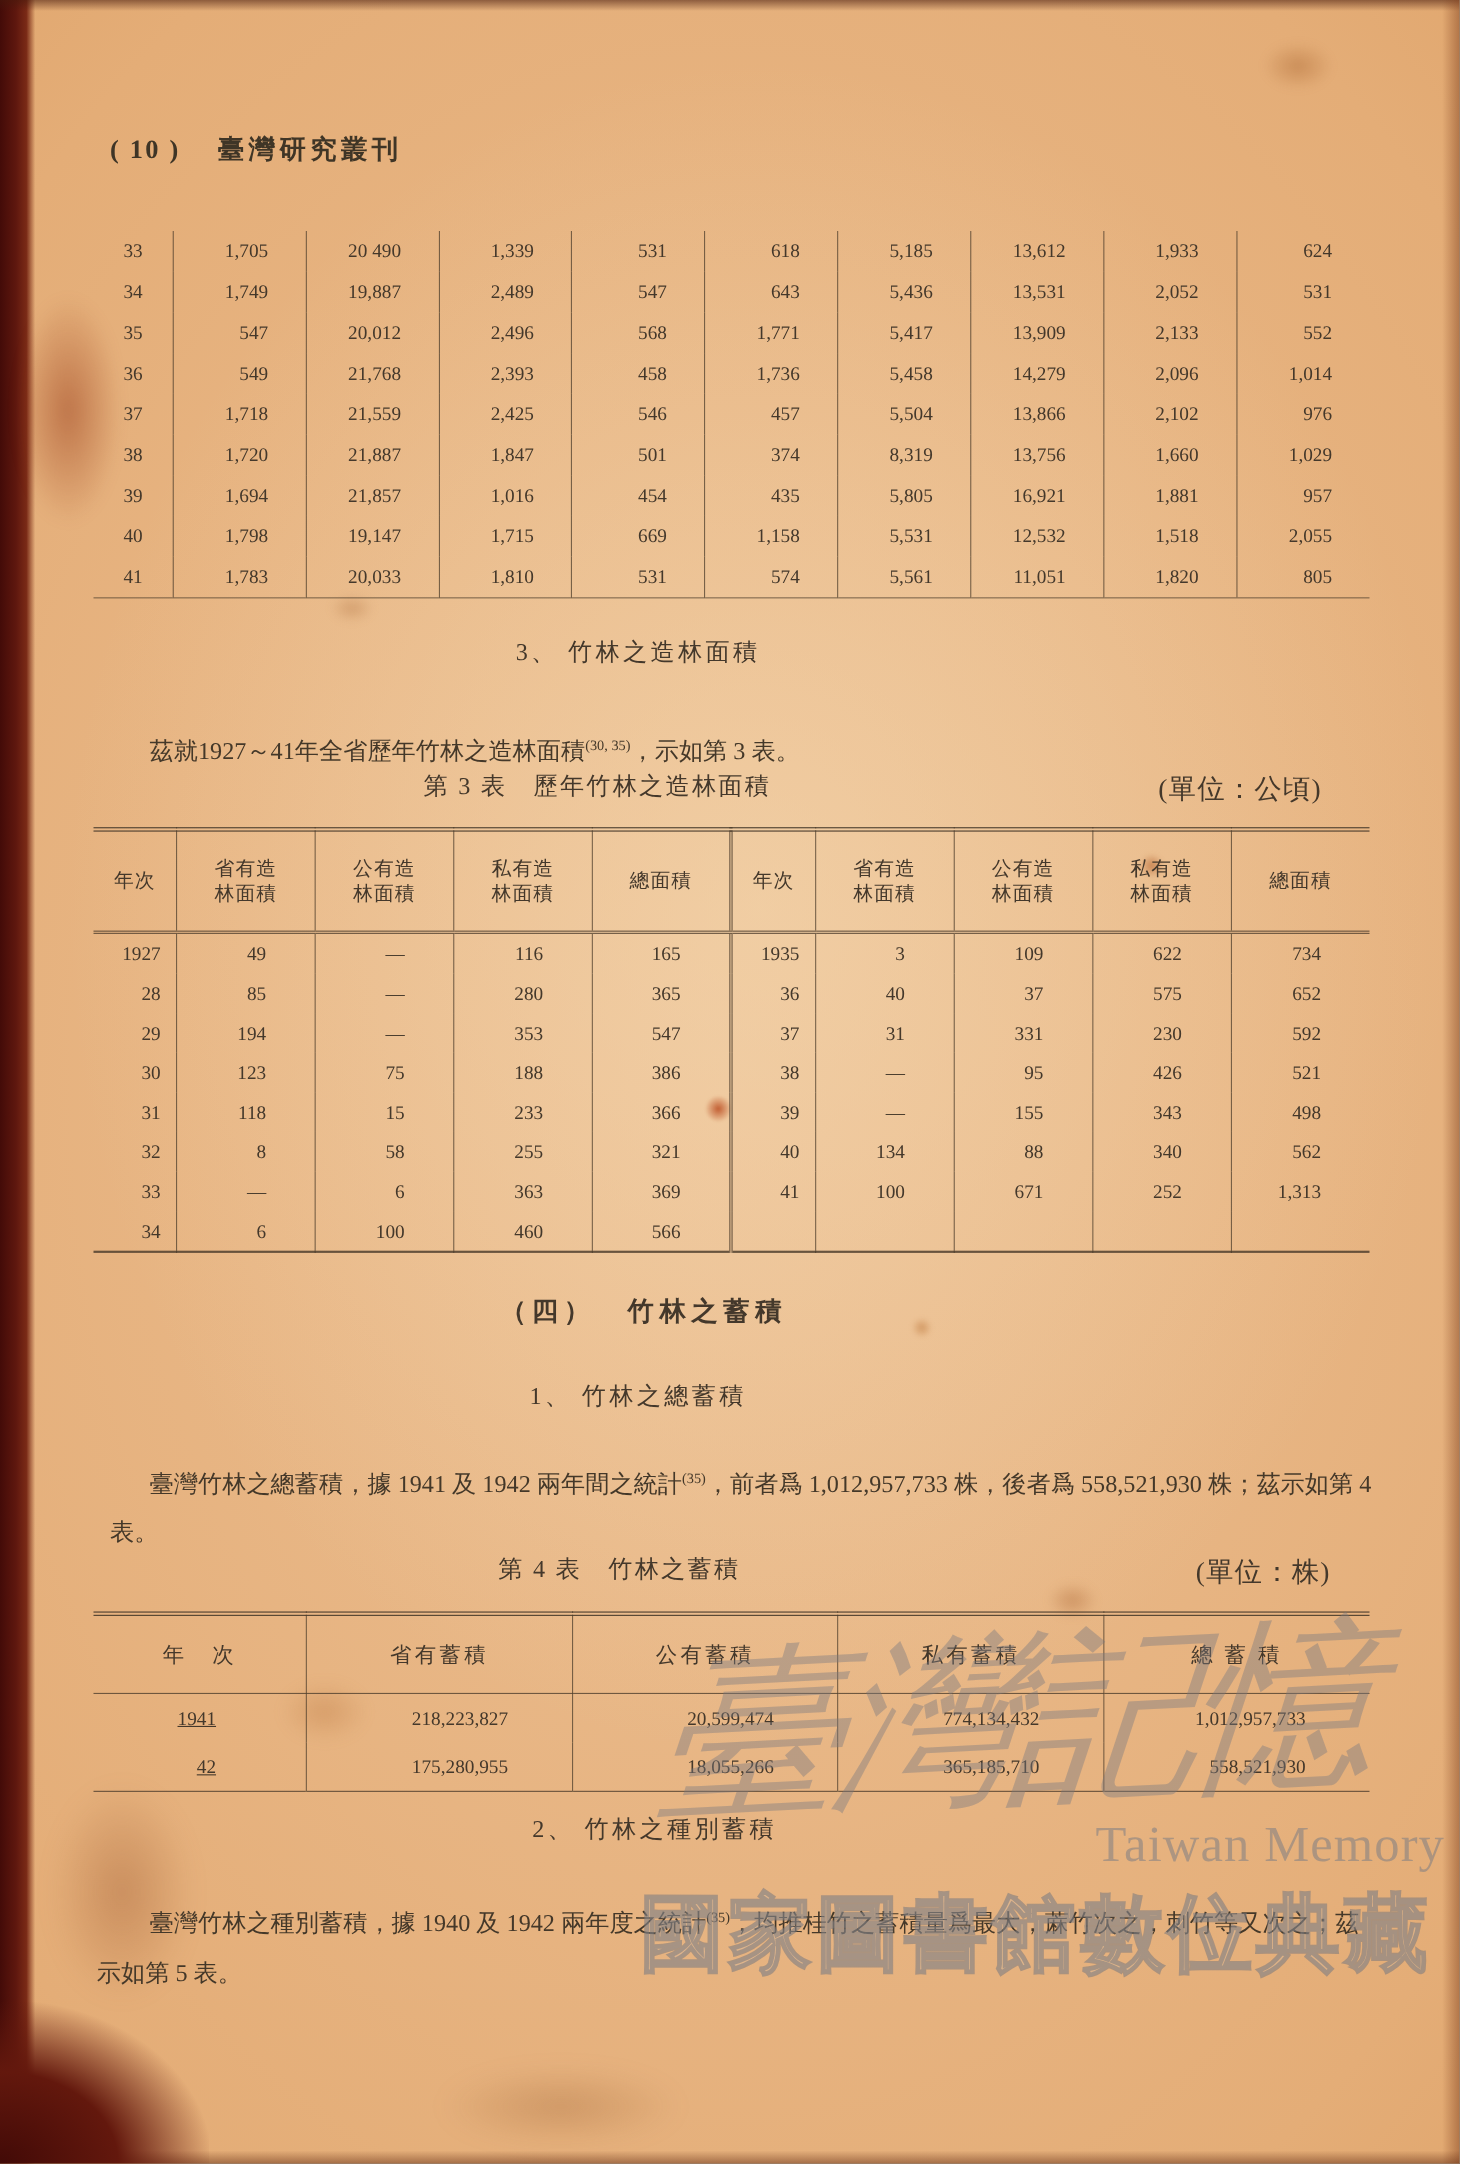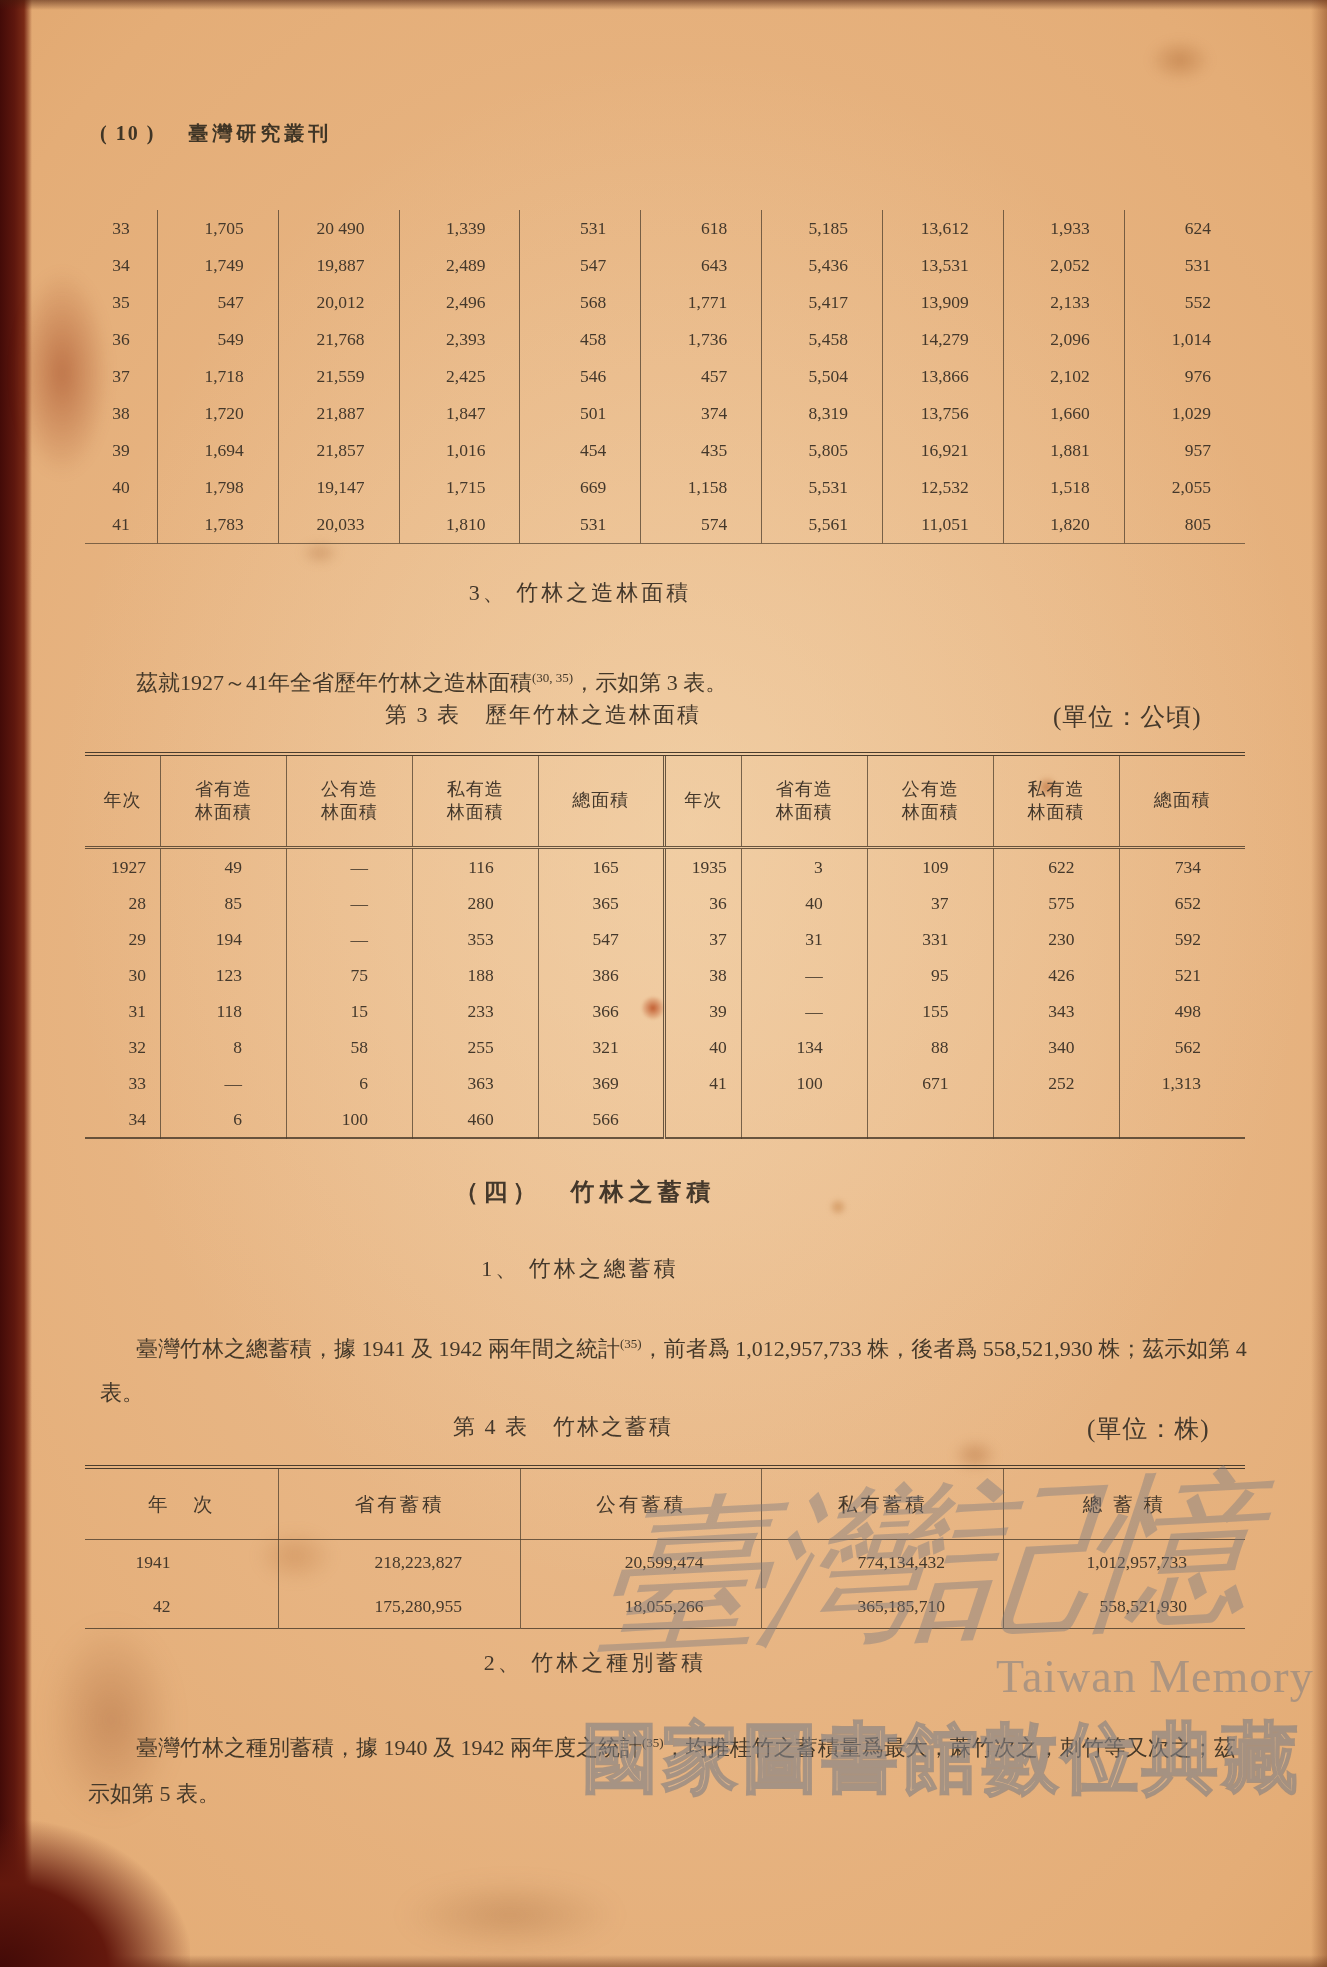--- a/index.html
+++ b/index.html
@@ -31,21 +31,21 @@
   .s3{left:1036px;top:776px;width:22px;height:22px;background:radial-gradient(circle,rgba(176,92,40,0.6),rgba(176,92,40,0) 70%);filter:blur(2px);}
   .s4{left:1148px;top:38px;width:64px;height:44px;background:radial-gradient(ellipse,rgba(165,95,42,0.4),rgba(165,95,42,0) 70%);filter:blur(4px);}
   .s5{left:828px;top:1198px;width:20px;height:18px;background:radial-gradient(circle,rgba(190,120,60,0.55),rgba(190,120,60,0) 70%);filter:blur(2px);}
   .s6{left:255px;top:1528px;width:80px;height:56px;background:radial-gradient(ellipse,rgba(182,112,56,0.32),rgba(182,112,56,0) 70%);filter:blur(6px);}
   .s7{left:46px;top:1620px;width:130px;height:200px;background:radial-gradient(ellipse,rgba(150,80,40,0.35),rgba(150,80,40,0) 70%);filter:blur(10px);}
   .s8{left:952px;top:1438px;width:46px;height:34px;background:radial-gradient(ellipse,rgba(170,100,50,0.4),rgba(170,100,50,0) 70%);filter:blur(4px);}
   .s9{left:400px;top:1880px;width:220px;height:70px;background:radial-gradient(ellipse,rgba(150,90,45,0.3),rgba(150,90,45,0) 70%);filter:blur(10px);}
   .s10{left:300px;top:540px;width:40px;height:26px;background:radial-gradient(ellipse,rgba(170,105,55,0.35),rgba(170,105,55,0) 70%);filter:blur(4px);}
 
   .abs{position:absolute;}
-  .running-head{left:100px;top:120px;font-size:20px;font-weight:bold;letter-spacing:2px;color:#3f3526;}
+  .running-head{left:100px;top:120px;font-size:24px;font-weight:bold;letter-spacing:2px;color:#3f3526;}
   .running-head .jt{margin-left:26px;letter-spacing:4px;}
 
   table{border-collapse:collapse;table-layout:fixed;}
   td,th{overflow:hidden;}
 
   
   .ttop{left:85px;top:210px;width:1160px;font-size:17.5px;}
   .ttop td{height:37px;border-right:1px solid rgba(80,64,46,0.75);text-align:right;padding:0 34px 0 0;}
   .ttop td:last-child{border-right:none;}
   .ttop td:first-child{width:6.2%;text-align:center;padding:0;}
@@ -83,21 +83,21 @@
   .t3 th:nth-child(1),.t3 th:nth-child(6){width:6.3%;}
   .t3 th:nth-child(6),.t3 td:nth-child(6){border-left:3px double rgba(80,64,46,0.85);}
 
   
   .t4{left:85px;top:1465px;width:1160px;border-top:4px double #4b3d2d;border-bottom:1.5px solid rgba(80,64,46,0.85);}
   .t4 th{height:68px;font-size:19.5px;font-weight:normal;letter-spacing:3px;vertical-align:middle;
          border-right:1px solid rgba(80,64,46,0.75);border-bottom:1.5px solid rgba(80,64,46,0.8);}
   .t4 td{height:44px;font-size:17.5px;text-align:right;padding:0 58px 0 0;border-right:1px solid rgba(80,64,46,0.75);}
   .t4 th:last-child,.t4 td:last-child{border-right:none;}
   .t4 th:nth-child(1){width:16.5%;}
-  .t4 td:nth-child(1){padding:0 108px 0 0;}
+  .t4 td:nth-child(1){padding:0 82px 0 0;text-decoration:underline;}
 
   
   .wm{position:absolute;pointer-events:none;z-index:6;}
   .wm-script{left:598px;top:1452px;font-size:168px;font-style:italic;letter-spacing:-6px;
     color:rgba(122,122,128,0.42);transform:rotate(-3deg) skewX(-8deg);white-space:nowrap;}
   .wm-latin{left:996px;top:1650px;font-size:46px;color:rgba(125,125,131,0.55);letter-spacing:1px;white-space:nowrap;}
   .wm-caption{left:582px;top:1708px;font-size:76px;font-weight:bold;letter-spacing:4px;white-space:nowrap;
     color:rgba(190,188,184,0.22);-webkit-text-stroke:2px rgba(120,120,126,0.55);}
 </style>
 </head>

